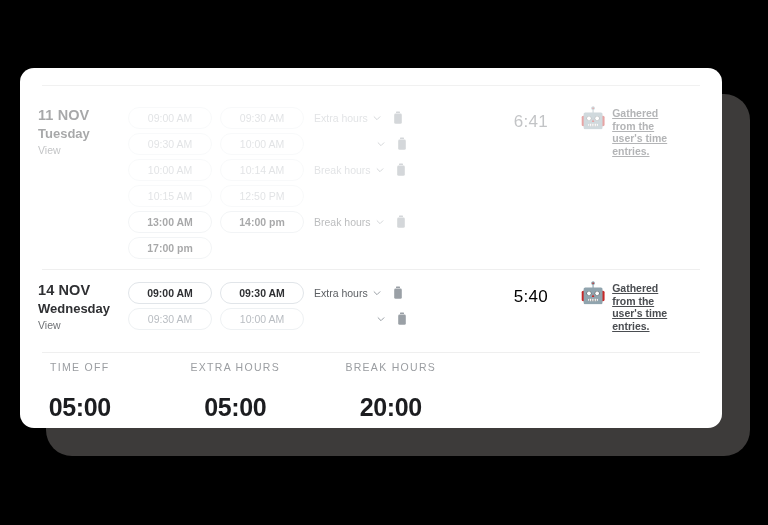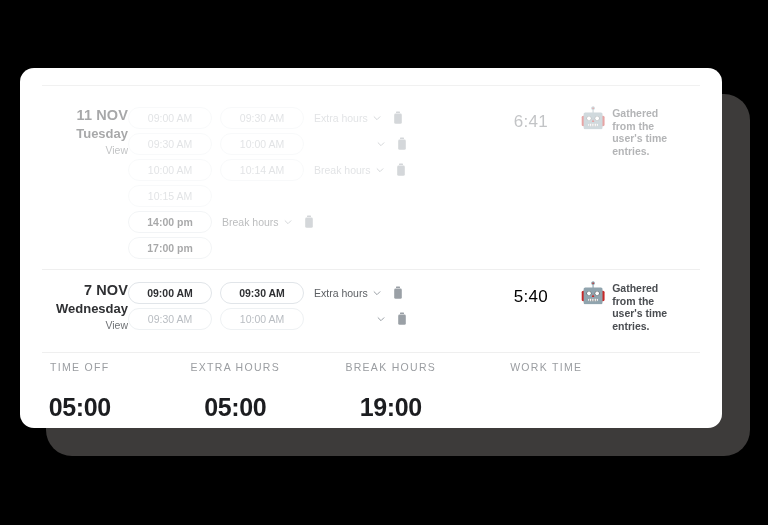--- a/index.html
+++ b/index.html
@@ -60,21 +60,21 @@
   }
   .day-row.row-1 { top: 35px; height: 166px; }
   .day-row.row-2 { top: 210px; height: 70px; }
 
   .day-row.faded { opacity: 0.42; }
 
   .date-cell {
     width: 108px;
     padding-left: 18px;
     padding-top: 4px;
-    text-align: right;
+    text-align: left;
   }
   .date-day {
     font-size: 14.5px;
     font-weight: bold;
     color: #2f3033;
     letter-spacing: 0.1px;
     line-height: 17px;
   }
   .date-weekday {
     font-size: 13px;
@@ -169,20 +169,21 @@
     line-height: 22px;
     margin-right: 6px;
     flex: none;
   }
   .note-text {
     font-size: 10.5px;
     font-weight: bold;
     line-height: 12.5px;
     color: #4a4d51;
     width: 62px;
+    text-decoration: underline;
   }
 
   .row-divider {
     position: absolute;
     left: 22px;
     width: 658px;
     height: 1px;
     background: #efefef;
   }
   .row-divider.d1 { top: 201px; }
@@ -275,22 +276,24 @@
               </span>
               <span class="trash">
                 <svg viewBox="0 0 12 14" width="12" height="14">
                   <rect x="4" y="0.5" width="4" height="1.6" rx="0.5" fill="#9aa0a6"></rect>
                   <rect x="2.2" y="2.6" width="7.6" height="10.2" rx="1.4" fill="#9aa0a6"></rect>
                 </svg>
               </span>
             </div>
             <div class="entry-line">
               <div class="pill dim">10:15 AM</div>
-            </div>
-            <div class="entry-line">
+              <div class="pill dim">12:50 PM</div>
+            </div>
+            <div class="entry-line">
+              <div class="pill strong">13:00 AM</div>
               <div class="pill strong">14:00 pm</div>
               <span class="tag-label ">Break hours</span>
               <span class="chev">
                 <svg viewBox="0 0 12 12" width="10" height="10">
                   <path d="M2.5 4.5 L6 8 L9.5 4.5" fill="none" stroke="#9aa0a6" stroke-width="1.2" stroke-linecap="round" stroke-linejoin="round"></path>
                 </svg>
               </span>
               <span class="trash">
                 <svg viewBox="0 0 12 14" width="12" height="14">
                   <rect x="4" y="0.5" width="4" height="1.6" rx="0.5" fill="#9aa0a6"></rect>
@@ -303,21 +306,21 @@
             </div>
           </div>
           <div class="total-cell">6:41</div>
           <div class="note-cell">
             <span class="robot">🤖</span>
             <span class="note-text">Gathered from the user's time entries.</span>
           </div>
         </div>
         <div class="day-row row-2">
           <div class="date-cell">
-            <div class="date-day">7 NOV</div>
+            <div class="date-day">14 NOV</div>
             <div class="date-weekday">Wednesday</div>
             <div class="date-view">View</div>
           </div>
           <div class="entries-cell">
             <div class="entry-line">
               <div class="pill strong">09:00 AM</div>
               <div class="pill strong">09:30 AM</div>
               <span class="tag-label ">Extra hours</span>
               <span class="chev">
                 <svg viewBox="0 0 12 12" width="10" height="10">
@@ -362,21 +365,20 @@
         <div class="summary-item">
           <div class="summary-label">TIME OFF</div>
           <div class="summary-value">05:00</div>
         </div>
         <div class="summary-item">
           <div class="summary-label">EXTRA HOURS</div>
           <div class="summary-value">05:00</div>
         </div>
         <div class="summary-item">
           <div class="summary-label">BREAK HOURS</div>
-          <div class="summary-value">19:00</div>
+          <div class="summary-value">20:00</div>
         </div>
         <div class="summary-item">
-          <div class="summary-label">WORK TIME</div>
         </div>
       </div>
 
   </div>
 </div>
 
 </body></html>

